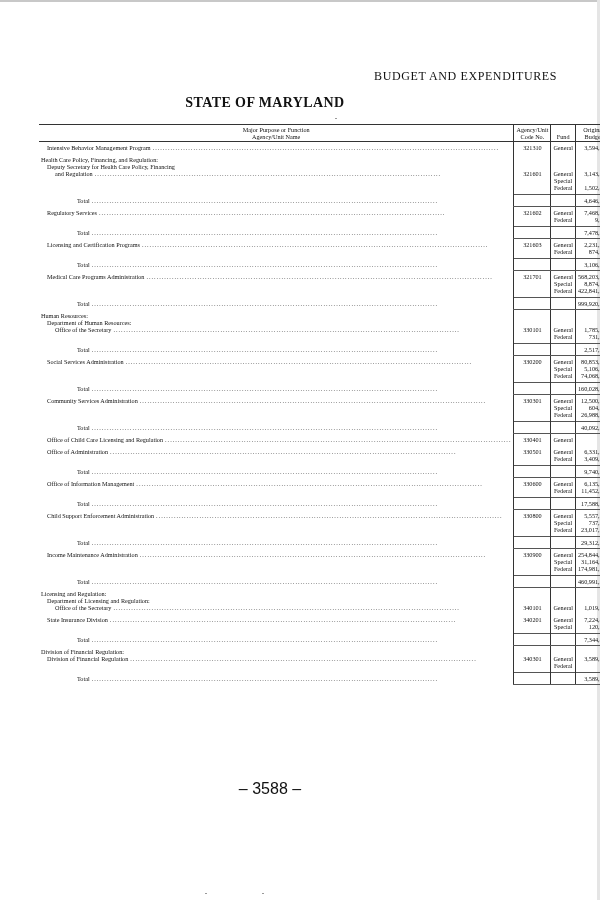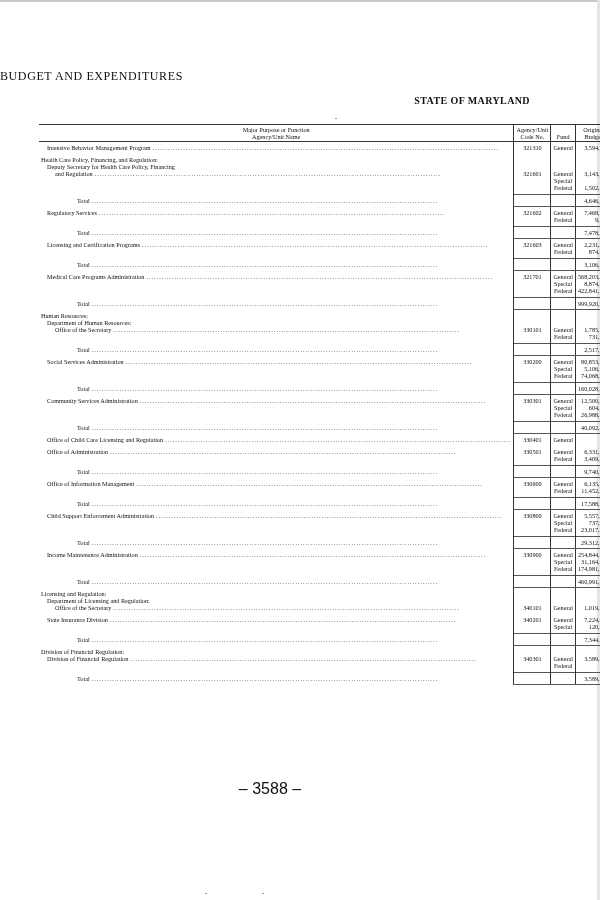--- a/index.html
+++ b/index.html
@@ -1,20 +1,20 @@
 <!DOCTYPE html>
 <html><head>
 <meta charset="utf-8">
 <style>
   html, body { margin: 0; padding: 0; background: #ffffff; }
   body { width: 600px; height: 900px; position: relative; overflow: hidden; font-family: "Liberation Serif", "DejaVu Serif", serif; color: #111; }
   .topline { position: absolute; left: 0; top: 0; width: 600px; height: 2px; background: #c8c8c8; }
   .rightedge { position: absolute; right: 0; top: 0; width: 3px; height: 900px; background: #e5e5e5; }
-  .title { position: absolute; top: 69px; left: 0; width: 530px; text-align: left; font-size: 12px; letter-spacing: 0.6px; }
-  .subtitle { position: absolute; top: 95px; left: 0; width: 530px; text-align: right; font-size: 10px; font-weight: bold; letter-spacing: 0.4px; }
+  .title { position: absolute; top: 69px; left: 0; width: 530px; text-align: right; font-size: 12px; letter-spacing: 0.6px; padding-left: 27px; }
+  .subtitle { position: absolute; top: 95px; left: 0; width: 530px; text-align: center; font-size: 14px; font-weight: bold; letter-spacing: 0.4px; }
   table.budget { position: absolute; top: 124px; left: 39px; width: 458px; border-collapse: collapse; font-size: 6.2px; line-height: 7px; }
   table.budget th { font-weight: normal; text-align: center; vertical-align: bottom; padding: 1px 2px 1px 2px; border-top: 1px solid #333; border-bottom: 1px solid #333; }
   table.budget th.c-name { width: 263px; }
   table.budget th.c-code { width: 65px; border-left: 1px solid #333; }
   table.budget th.c-fund { width: 64px; border-left: 1px solid #333; }
   table.budget th.c-amt { width: 62px; border-left: 1px solid #333; }
   table.budget td { vertical-align: top; padding: 1px 2px; }
   td.name { position: relative; }
   td.code { text-align: center; border-left: 1px solid #333; }
   td.fund { text-align: center; border-left: 1px solid #333; }

